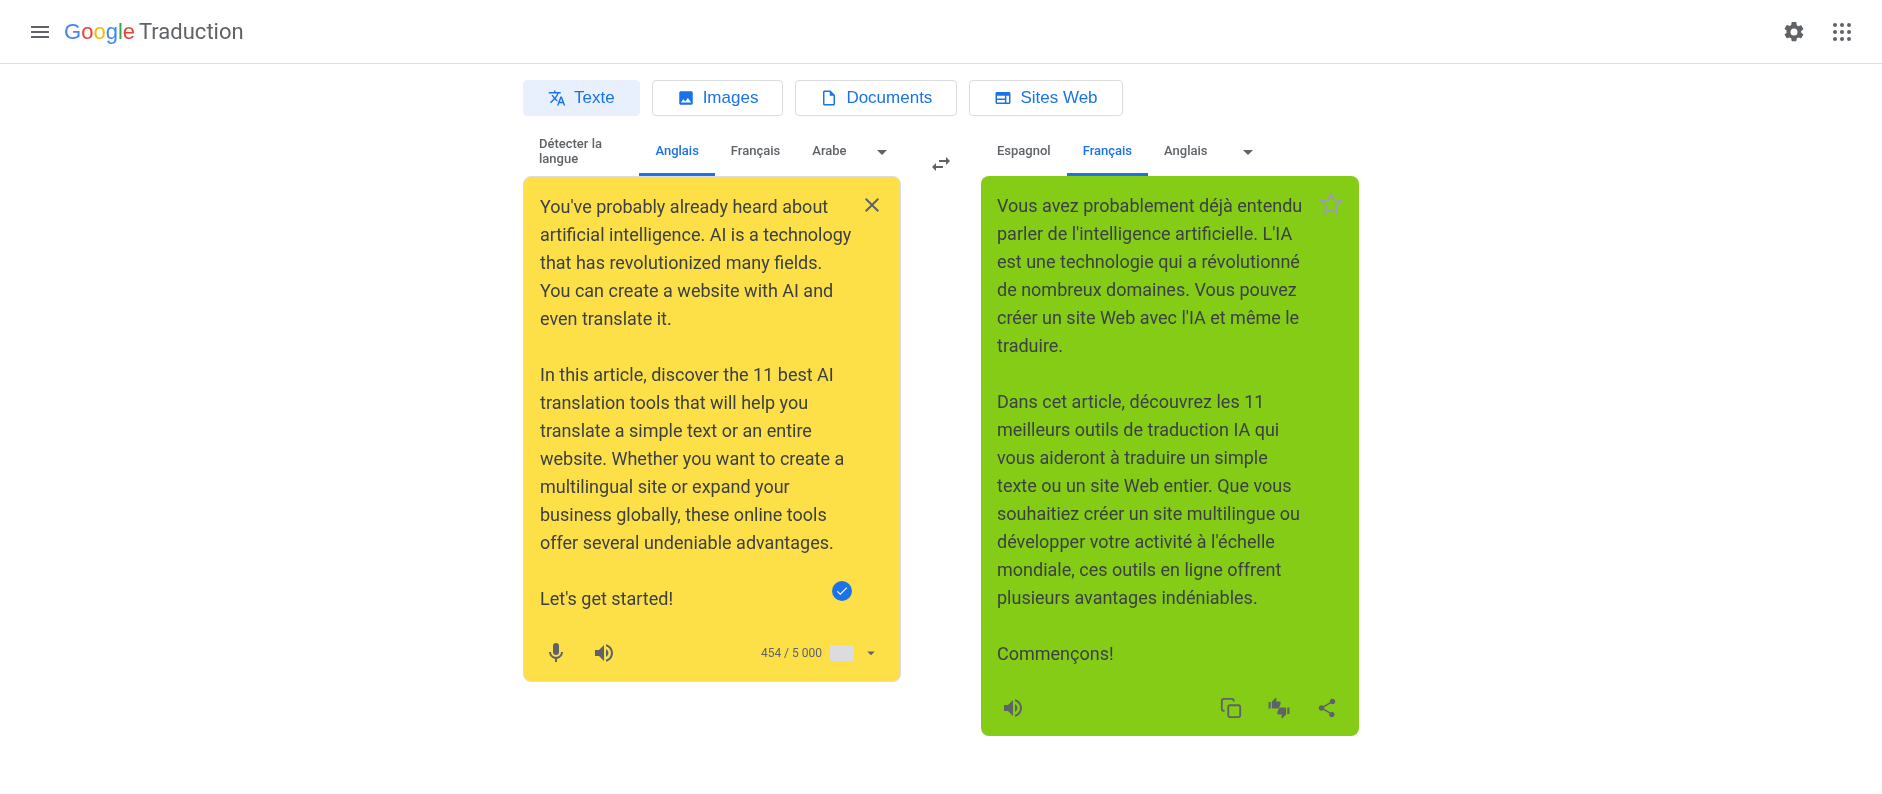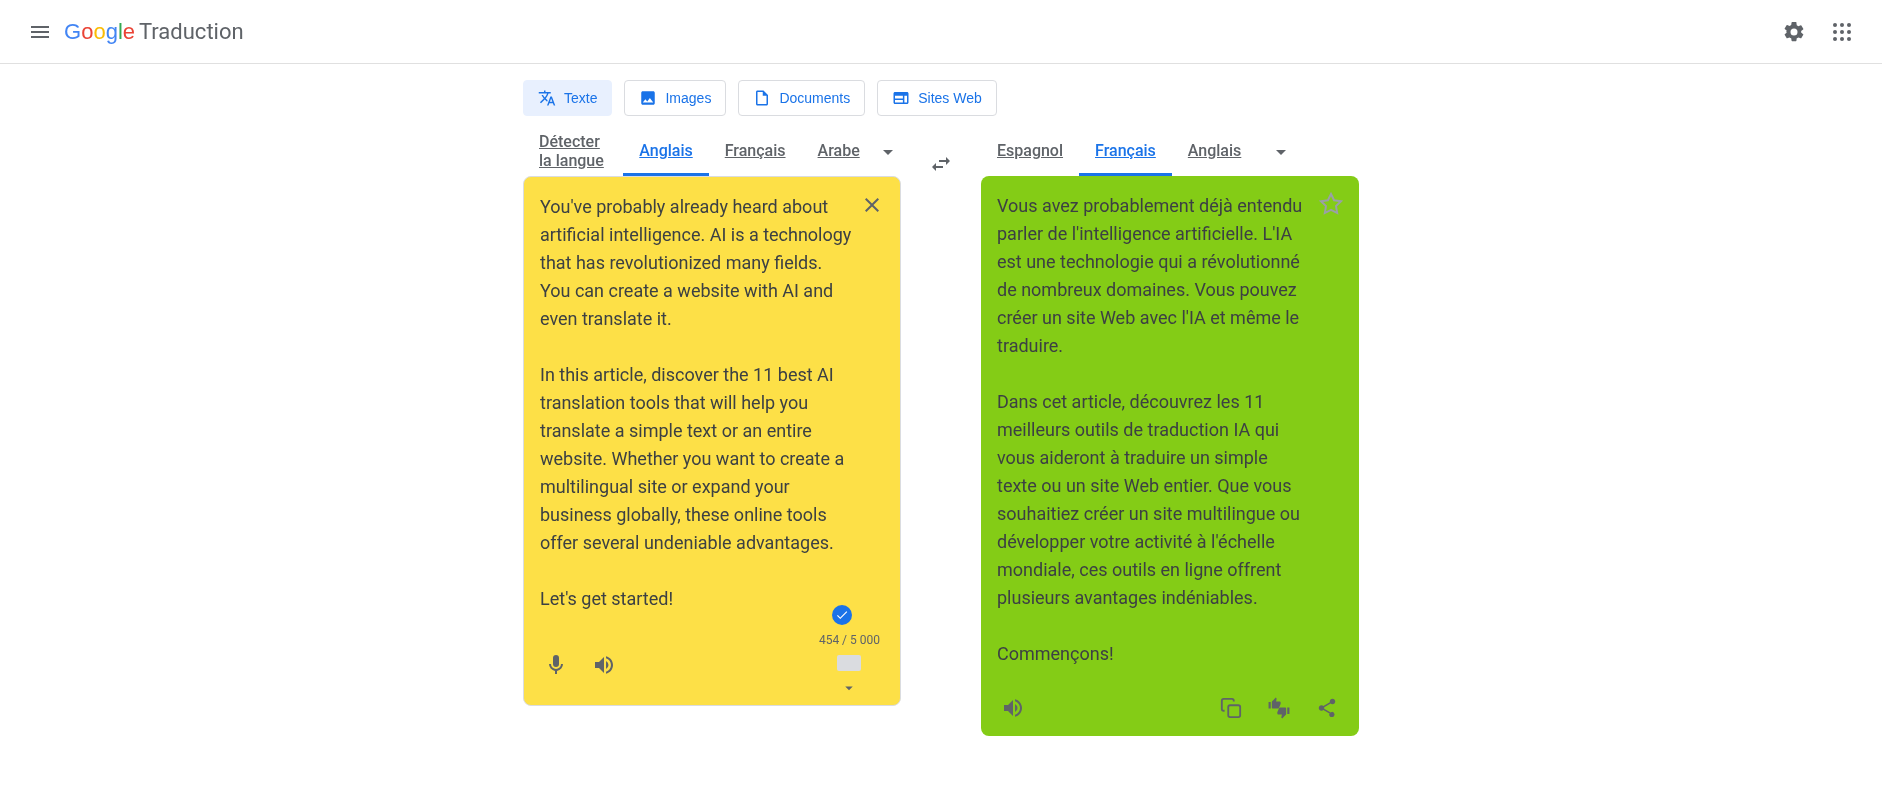--- a/index.html
+++ b/index.html
@@ -9,48 +9,48 @@
   .menu-btn { width: 48px; height: 48px; display: flex; align-items: center; justify-content: center; border-radius: 50%; cursor: pointer; }
   .logo { display: flex; align-items: flex-start; gap: 4px; font-size: 22px; color: #5f6368; }
   .glogo { font-family: "Product Sans", Arial, sans-serif; font-weight: 500; }
   .g1{color:#4285F4}.g2{color:#EA4335}.g3{color:#FBBC05}.g4{color:#4285F4}.g5{color:#34A853}.g6{color:#EA4335}
   .header-spacer { flex: 1; }
   .header-icon { width: 48px; height: 48px; display: flex; align-items: center; justify-content: center; border-radius: 50%; cursor: pointer; color: #5f6368; }
   
   .container { max-width: 1400px; margin: 0 auto; padding: 0 32px; }
   
   .mode-tabs { display: flex; gap: 12px; padding: 16px 0 12px; margin-left: 250px; }
-  .mode-tab { display: inline-flex; align-items: center; gap: 8px; border: 1px solid #dadce0; border-radius: 4px; height: 36px; padding: 0 14px; font-size: 14px; font-weight: 500; color: #1a73e8; cursor: pointer; background: #fff; }
+  .mode-tab { display: inline-flex; align-items: center; gap: 8px; border: 1px solid #dadce0; border-radius: 4px; height: 36px; padding: 0 24px; font-size: 17px; font-weight: 500; color: #1a73e8; cursor: pointer; background: #fff; }
   .mode-tab.active { background: #e8f0fe; border-color: #e8f0fe; }
   .mode-tab svg { width: 18px; height: 18px; fill: #1a73e8; }
   
   .panels-wrap { display: flex; gap: 16px; margin-left: 250px; margin-right: 250px; }
   .panel-col { flex: 1; min-width: 0; }
   
   .lang-bar { display: flex; align-items: center; height: 48px; }
-  .lang-tab { padding: 0 16px; height: 48px; display: flex; align-items: center; font-size: 16px; font-weight: 500; color: #5f6368; cursor: pointer; border-bottom: 3px solid transparent; text-decoration: underline; }
+  .lang-tab { padding: 0 16px; height: 48px; display: flex; align-items: center; font-size: 13px; font-weight: 500; color: #5f6368; cursor: pointer; border-bottom: 3px solid transparent; }
   .lang-tab.active { color: #1a73e8; border-bottom-color: #1a73e8; }
   .lang-more { width: 48px; height: 48px; display: flex; align-items: center; justify-content: center; color: #5f6368; cursor: pointer; }
   .swap-col { display: flex; align-items: center; justify-content: center; width: 48px; height: 48px; color: #5f6368; cursor: pointer; margin-top: 0px; }
   
   .panel { border-radius: 8px; position: relative; }
   .panel.source { border: 1px solid #dadce0; background: #fde047; }
   .panel.target { background: #84cc16; }
   
   .text-area { padding: 16px 48px 16px 16px; min-height: 280px; font-size: 18px; line-height: 28px; color: #3c4043; white-space: pre-wrap; word-wrap: break-word; }
   .panel.source .text-area { outline: none; }
   
   .close-btn { position: absolute; top: 10px; right: 10px; width: 36px; height: 36px; display: flex; align-items: center; justify-content: center; color: #5f6368; cursor: pointer; border-radius: 50%; }
   .star-btn { position: absolute; top: 10px; right: 10px; width: 36px; height: 36px; display: flex; align-items: center; justify-content: center; color: #9aa0a6; cursor: pointer; border-radius: 50%; }
   .verified-badge { position: absolute; right: 40px; top: 224px; width: 20px; height: 20px; background: #1a73e8; border-radius: 50%; display: flex; align-items: center; justify-content: center; }
   .verified-badge.pos { top: auto; bottom: 80px; right: 48px;}
   
   .toolbar { display: flex; align-items: center; padding: 4px 12px 8px; gap: 8px; }
   .tool-btn { width: 40px; height: 40px; display: flex; align-items: center; justify-content: center; color: #5f6368; cursor: pointer; border-radius: 50%; }
-  .char-count { margin-left: auto; font-size: 12px; color: #5f6368; padding-right: 8px; display:flex; align-items:center; gap:8px;flex-direction:column;}
+  .char-count { margin-left: auto; font-size: 12px; color: #5f6368; padding-right: 8px; display:flex; align-items:center; gap:8px;}
   .kbd-badge { width:24px; height:16px; background:#dadce0; border-radius:2px; display:inline-block; }
   .tool-spacer { flex: 1; }
   
   .feedback { text-align: right; font-size: 12px; font-style: italic; color: #5f6368; padding: 8px 0; margin-right: 250px; }
   
   .bottom-actions { display: flex; justify-content: center; gap: 64px; padding: 48px 0; }
   
   svg { display: block; }
 </style>
 </head>

